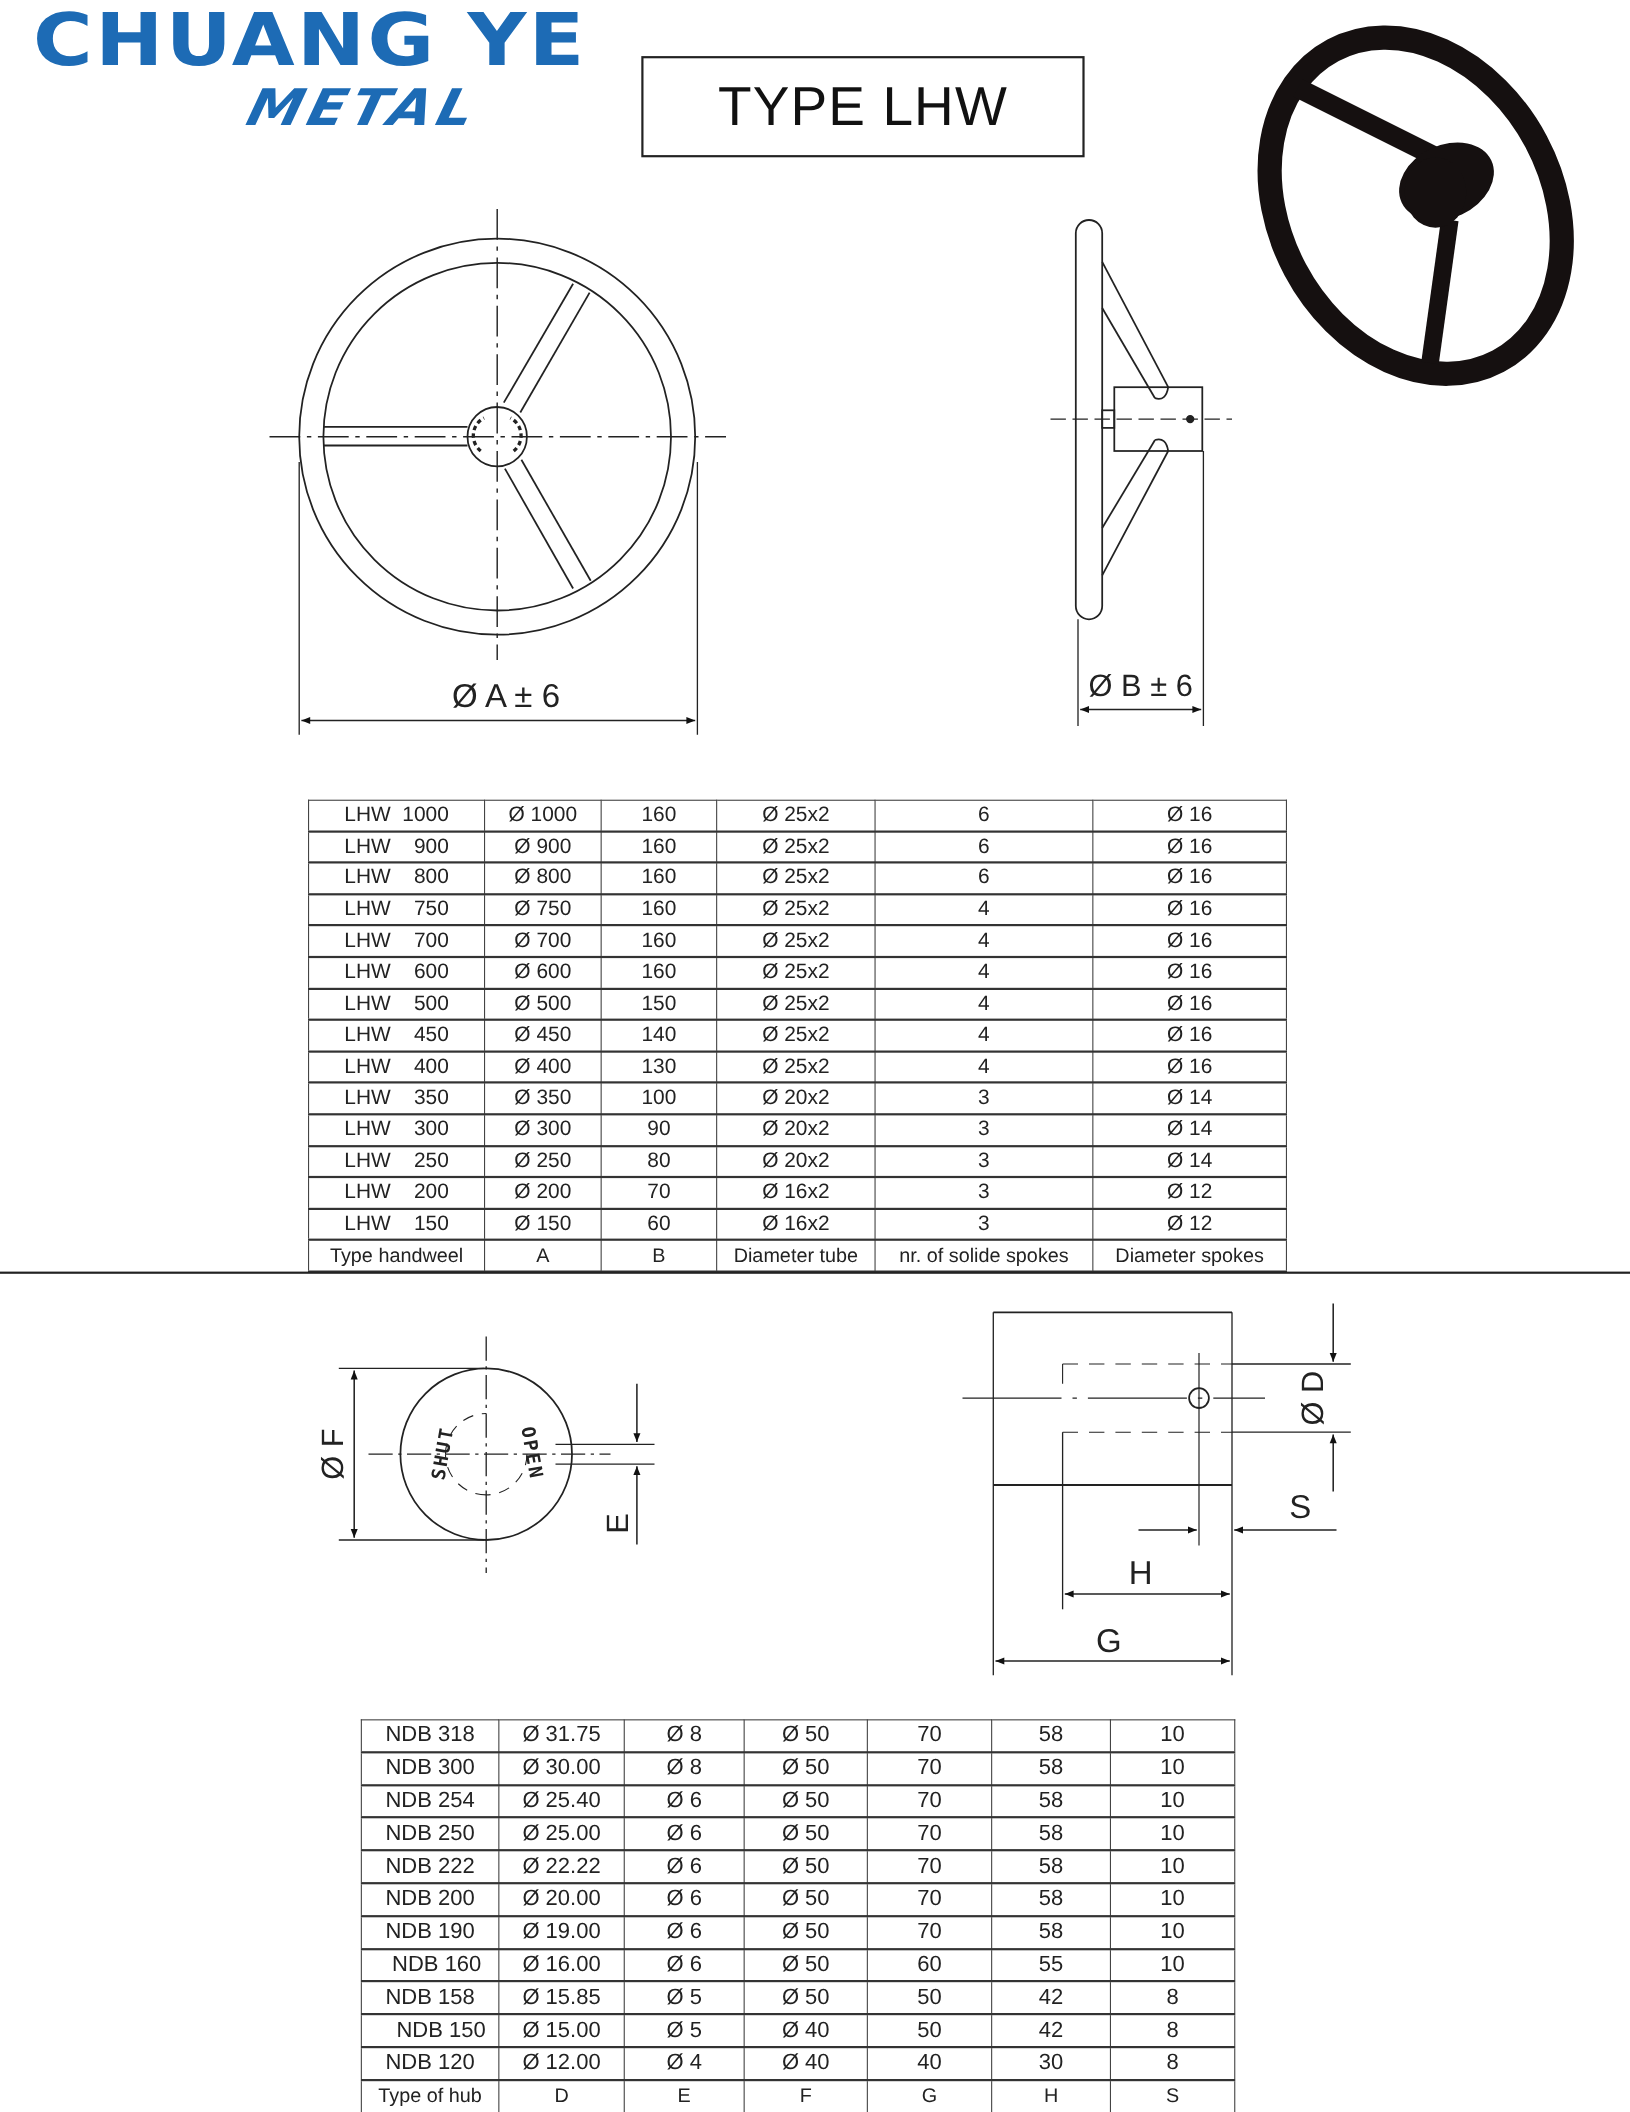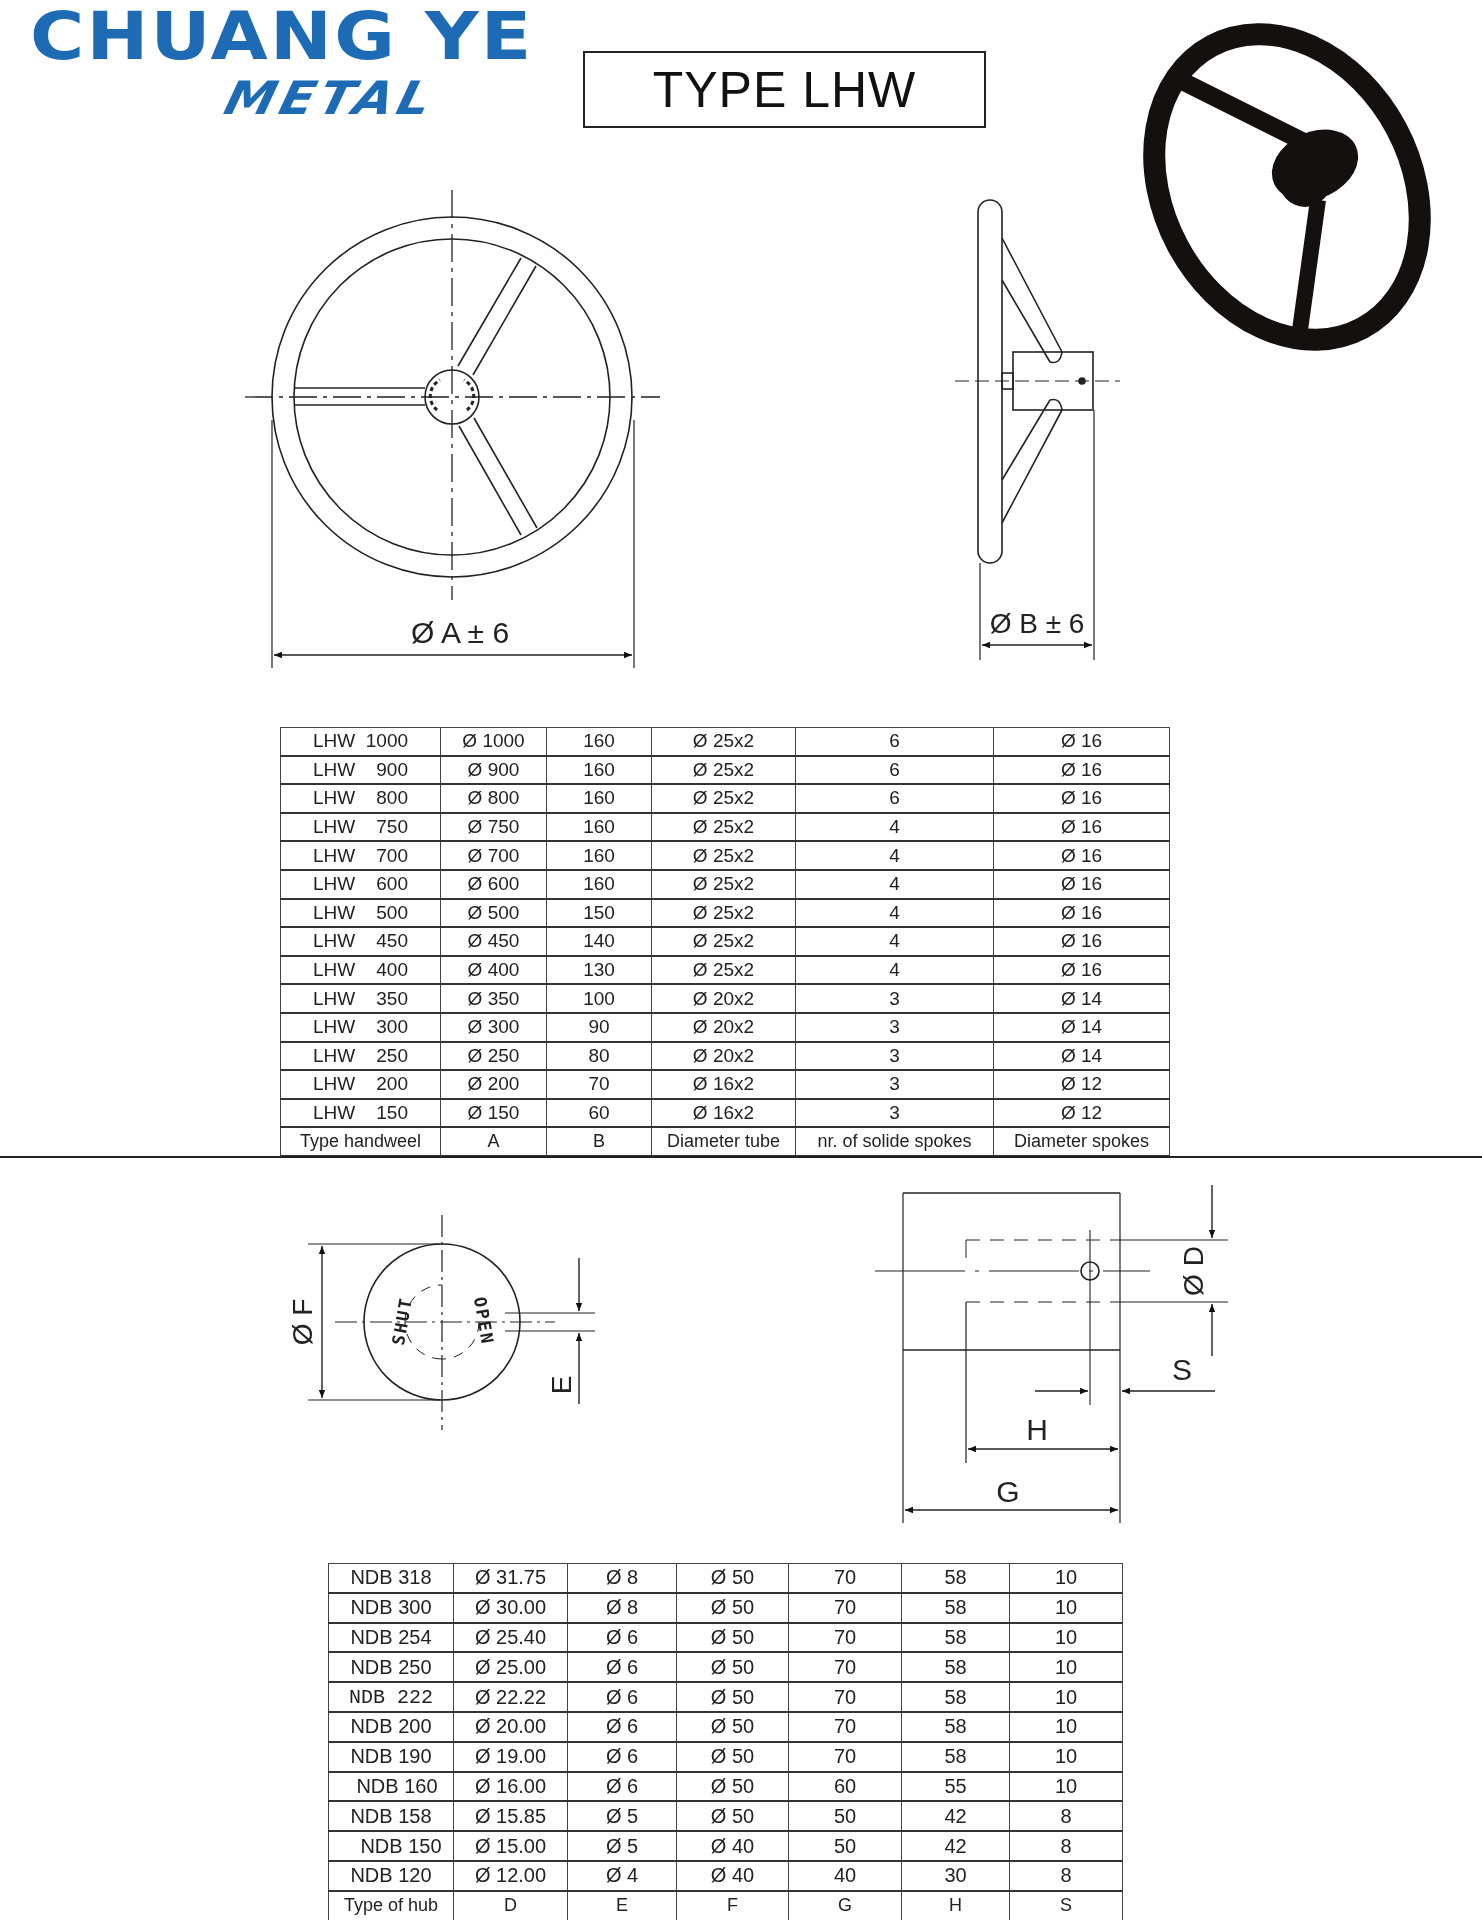--- a/index.html
+++ b/index.html
@@ -1,20 +1,20 @@
 <!DOCTYPE html>
 <html><head>
 <meta charset="utf-8">
 <style>
   html,body{margin:0;padding:0;background:#fff;}
   body{width:1482px;height:1920px;position:relative;overflow:hidden;font-family:"Liberation Sans",sans-serif;color:#1a1a1a;}
   .abs{position:absolute;}
   .logo1{left:30px;top:4px;font-family:"DejaVu Sans",sans-serif;font-weight:bold;font-size:66px;letter-spacing:2px;color:#1d6bb5;line-height:66px;transform:scaleX(1.12);transform-origin:left top;}
   .logo2{left:232px;top:74px;font-family:"DejaVu Sans",sans-serif;font-weight:bold;font-style:italic;font-size:46px;letter-spacing:4px;color:#1d6bb5;line-height:48px;transform:skewX(-14deg) scaleX(1.1);transform-origin:left top;}
-  .titlebox{left:583px;top:51px;width:403px;height:77px;border:2px solid #222;box-sizing:border-box;display:flex;align-items:center;justify-content:center;font-size:50px;letter-spacing:1px;color:#111;}
+  .titlebox{left:583px;top:51px;width:403px;height:92px;border:2px solid #222;box-sizing:border-box;display:flex;align-items:center;justify-content:center;font-size:50px;letter-spacing:1px;color:#111;}
   svg{position:absolute;left:0;top:0;}
   table.spec{position:absolute;border-collapse:collapse;font-size:19px;color:#222;}
   table.spec td{border:1px solid #444;text-align:center;padding:0;white-space:nowrap;}
   table.spec tr{border-bottom:2px solid #333;}
   .t1{left:280px;top:727px;padding-left:43px;}
   .t1 td{height:26.6px;}
   .t2{left:328px;top:1563px;}
   .t2 td{height:27.8px;font-size:20px;}
   .t1 .hdr td,.t2 .hdr td{font-size:18px;}
   .sep{left:0;top:1156px;width:1482px;height:2px;background:#222;}
@@ -309,21 +309,21 @@
       <tr>
         <td style="white-space: pre;">NDB 250</td>
         <td>Ø 25.00</td>
         <td>Ø 6</td>
         <td>Ø 50</td>
         <td>70</td>
         <td>58</td>
         <td>10</td>
       </tr>
       <tr>
-        <td style="white-space: pre; font-family: Liberation Mono, monospace;">NDB 222</td>
+        <td style="white-space: pre;">NDB 222</td>
         <td>Ø 22.22</td>
         <td>Ø 6</td>
         <td>Ø 50</td>
         <td>70</td>
         <td>58</td>
         <td>10</td>
       </tr>
       <tr>
         <td style="white-space: pre;">NDB 200</td>
         <td>Ø 20.00</td>

